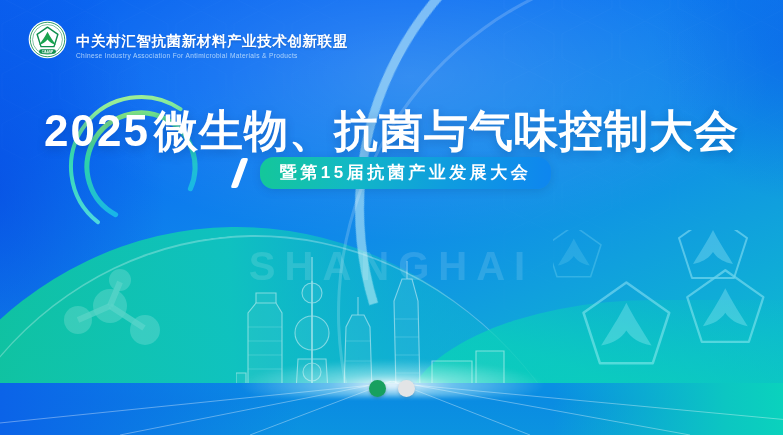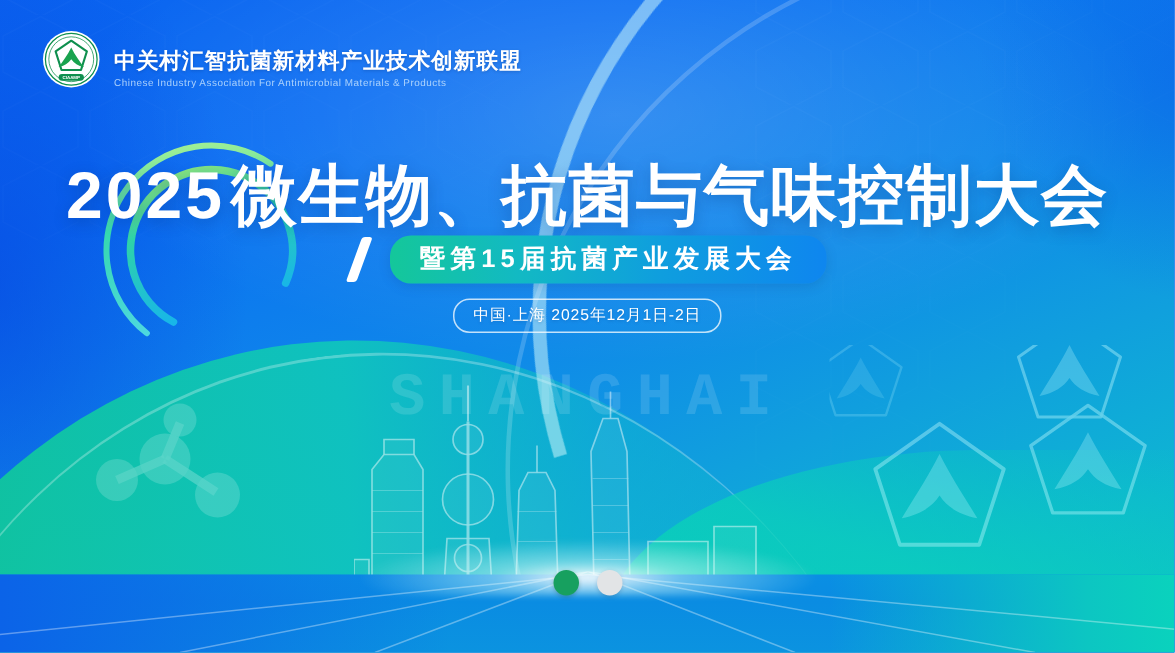--- a/index.html
+++ b/index.html
@@ -91,21 +91,21 @@
 
   
   .badges{position:absolute;right:0;top:230px;width:230px;height:170px;opacity:.5;}
 
   
   .skyline{position:absolute;left:236px;bottom:44px;opacity:.55;}
   .watermark{
     position:absolute;left:0;right:0;top:244px;text-align:center;
     font-size:40px;font-weight:700;letter-spacing:9px;
     color:rgba(255,255,255,.13);
-    font-family:Liberation Mono, monospace;
+    font-family:Liberation Sans, sans-serif;
     user-select:none;
   }
 
   
   .header{position:absolute;left:28px;top:20px;display:flex;align-items:flex-end;gap:9px;}
   .logo-mark{width:39px;height:39px;flex:0 0 auto;}
   .logo-text{display:flex;flex-direction:column;gap:2px;padding-top:1px;}
   .logo-cn{
     font-size:14.5px;font-weight:700;color:#ffffff;letter-spacing:.6px;line-height:1.1;
     text-shadow:0 1px 2px rgba(0,30,90,.25);
@@ -321,23 +321,20 @@
     <div class="title">
       <span class="yr">2025</span><span>微生物、抗菌与气味控制大会</span>
     </div>
 
     <div class="subpill-row">
       <span class="slash"></span>
       <span class="subpill">暨第15届抗菌产业发展大会</span>
     </div>
 
 
-    <div class="datebox-row">
-      <span class="datebox">中国·上海 2025年12月1日-2日</span>
-    </div>
   </div>
 
   <div class="dots">
     <span class="dot active"></span>
     <span class="dot idle"></span>
   </div>
 
 </div>
 
 </body></html>

